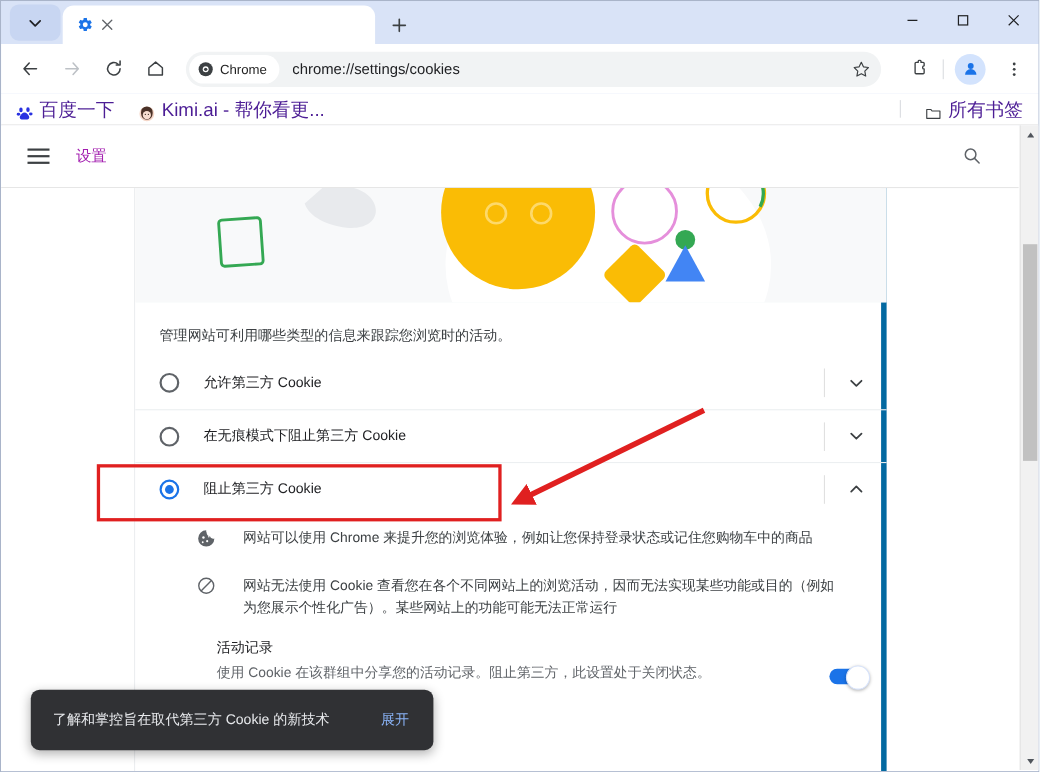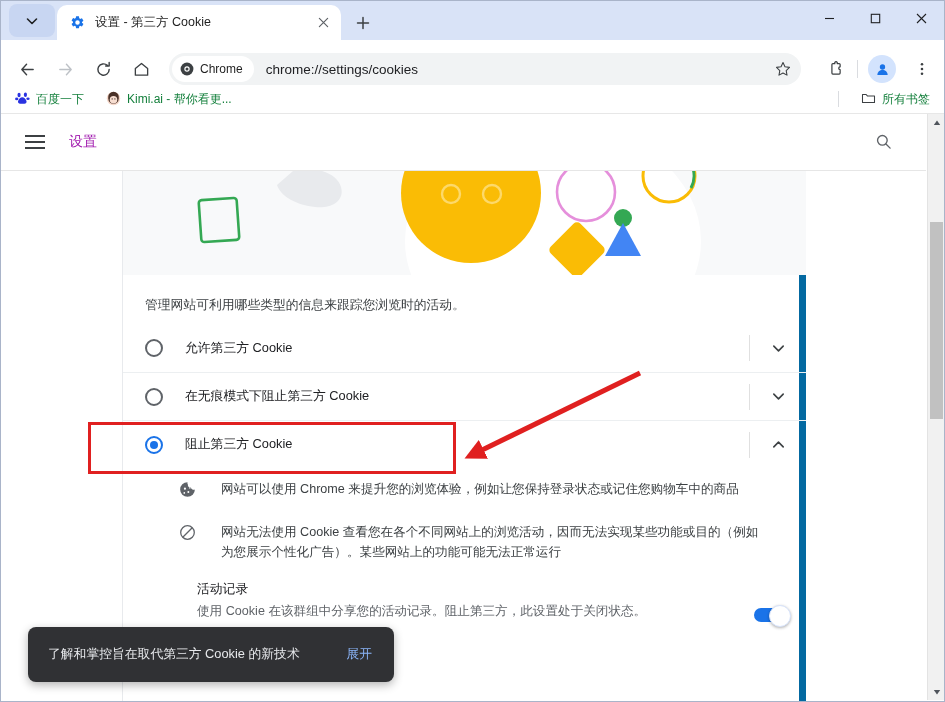--- a/index.html
+++ b/index.html
@@ -67,21 +67,21 @@
   .wincontrols { position: absolute; right: 0; top: 1px; height: 33px; display: flex; }
   .wincontrols div {
     width: 46px; height: 33px; display: flex; align-items: center; justify-content: center;
     cursor: pointer; color: #202124;
   }
 
   
   .toolbar {
     position: absolute; left: 1px; top: 40px; width: 943px; height: 45px;
     background: #ffffff;
-    display: flex; align-items: flex-end;
+    display: flex; align-items: center;
   }
   .tb-btn {
     width: 32px; height: 32px; margin-left: 6px; flex: 0 0 32px;
     display: flex; align-items: center; justify-content: center;
     border-radius: 50%; cursor: pointer; color: #3c4043;
   }
   .tb-btn.disabled { color: #bdc1c6; }
   .tb-btn:first-child { margin-left: 10px; }
 
   .omnibox {
@@ -117,23 +117,23 @@
   }
 
   
   .bookmarks {
     position: absolute; left: 1px; top: 85px; width: 943px; height: 29px;
     background: #ffffff;
     display: flex; align-items: center;
     border-bottom: 1px solid #e7e7e7;
   }
   .bm {
-    display: flex; align-items: flex-start; gap: 6px;
+    display: flex; align-items: flex-end; gap: 6px;
     padding: 3px 8px; margin-left: 6px; border-radius: 6px;
-    font-size: 12px; color: #15803d; white-space: nowrap; cursor: pointer;
+    font-size: 17px; color: #4c1d95; white-space: nowrap; cursor: pointer;
   }
   .bm-right { margin-left: auto; display: flex; align-items: center; padding-right: 6px; padding-left: 27px; }
   .bm-vsep { width: 1px; height: 16px; background: #dadce0; margin-right: 8px; }
 
   
   .page {
     position: absolute; left: 1px; top: 114px; width: 943px; height: 587px;
     background: #ffffff; overflow: hidden;
   }
 
@@ -166,21 +166,21 @@
     overflow: hidden;
   }
   .left-rail {
     position: absolute; left: 0; top: 0; width: 122px; height: 531px;
     background: #ffffff;
     border-right: 1px solid #e8eaed;
   }
   .card {
     position: absolute; left: 122px; top: 0; width: 683px; height: 531px;
     background: #ffffff;
-    border-right: 7px solid #0369a1;
+    border-right: 5px solid #0369a1;
   }
 
   
   .banner {
     position: absolute; left: 0; top: 0; width: 683px; height: 104px;
     background: #f8f9fa;
     overflow: hidden;
   }
 
   .card-body { position: absolute; left: 0; top: 104px; width: 683px; }
@@ -302,21 +302,20 @@
         <path d="M1.5 4 L6 8.5 L10.5 4" stroke="#202124" stroke-width="1.6" fill="none" stroke-linecap="round" stroke-linejoin="round"></path>
       </svg>
     </div>
 
     <div class="tab">
       <span class="favicon">
         <svg width="15" height="15" viewBox="0 0 24 24">
           <path fill="#1a73e8" d="M19.14 12.94a7.5 7.5 0 0 0 .06-.94 7.5 7.5 0 0 0-.06-.94l2.03-1.58a.5.5 0 0 0 .12-.62l-1.92-3.32a.5.5 0 0 0-.6-.22l-2.39.96a7.3 7.3 0 0 0-1.62-.94l-.36-2.54A.5.5 0 0 0 13.9 2h-3.8a.5.5 0 0 0-.49.42l-.36 2.54c-.59.24-1.13.56-1.62.94l-2.39-.96a.5.5 0 0 0-.6.22L2.72 8.48a.5.5 0 0 0 .12.62l2.03 1.58c-.04.31-.06.63-.06.94s.02.63.06.94L2.84 14.14a.5.5 0 0 0-.12.62l1.92 3.32c.13.22.39.3.6.22l2.39-.96c.5.38 1.03.7 1.62.94l.36 2.54c.04.24.25.42.49.42h3.8c.24 0 .45-.18.49-.42l.36-2.54c.59-.24 1.12-.56 1.62-.94l2.39.96c.22.08.47 0 .6-.22l1.92-3.32a.5.5 0 0 0-.12-.62l-2.03-1.58ZM12 15.6A3.6 3.6 0 1 1 12 8.4a3.6 3.6 0 0 1 0 7.2Z"></path>
         </svg>
       </span>
-      <span class="tab-title">设置 - 第三方 Cookie</span>
       <span class="tab-close">
         <svg width="11" height="11" viewBox="0 0 12 12">
           <path d="M1.5 1.5 L10.5 10.5 M10.5 1.5 L1.5 10.5" stroke="#5f6368" stroke-width="1.3" stroke-linecap="round"></path>
         </svg>
       </span>
     </div>
 
     <div class="newtab">
       <svg width="14" height="14" viewBox="0 0 14 14">
         <path d="M7 1.5 V12.5 M1.5 7 H12.5" stroke="#3c4043" stroke-width="1.5" stroke-linecap="round"></path>

